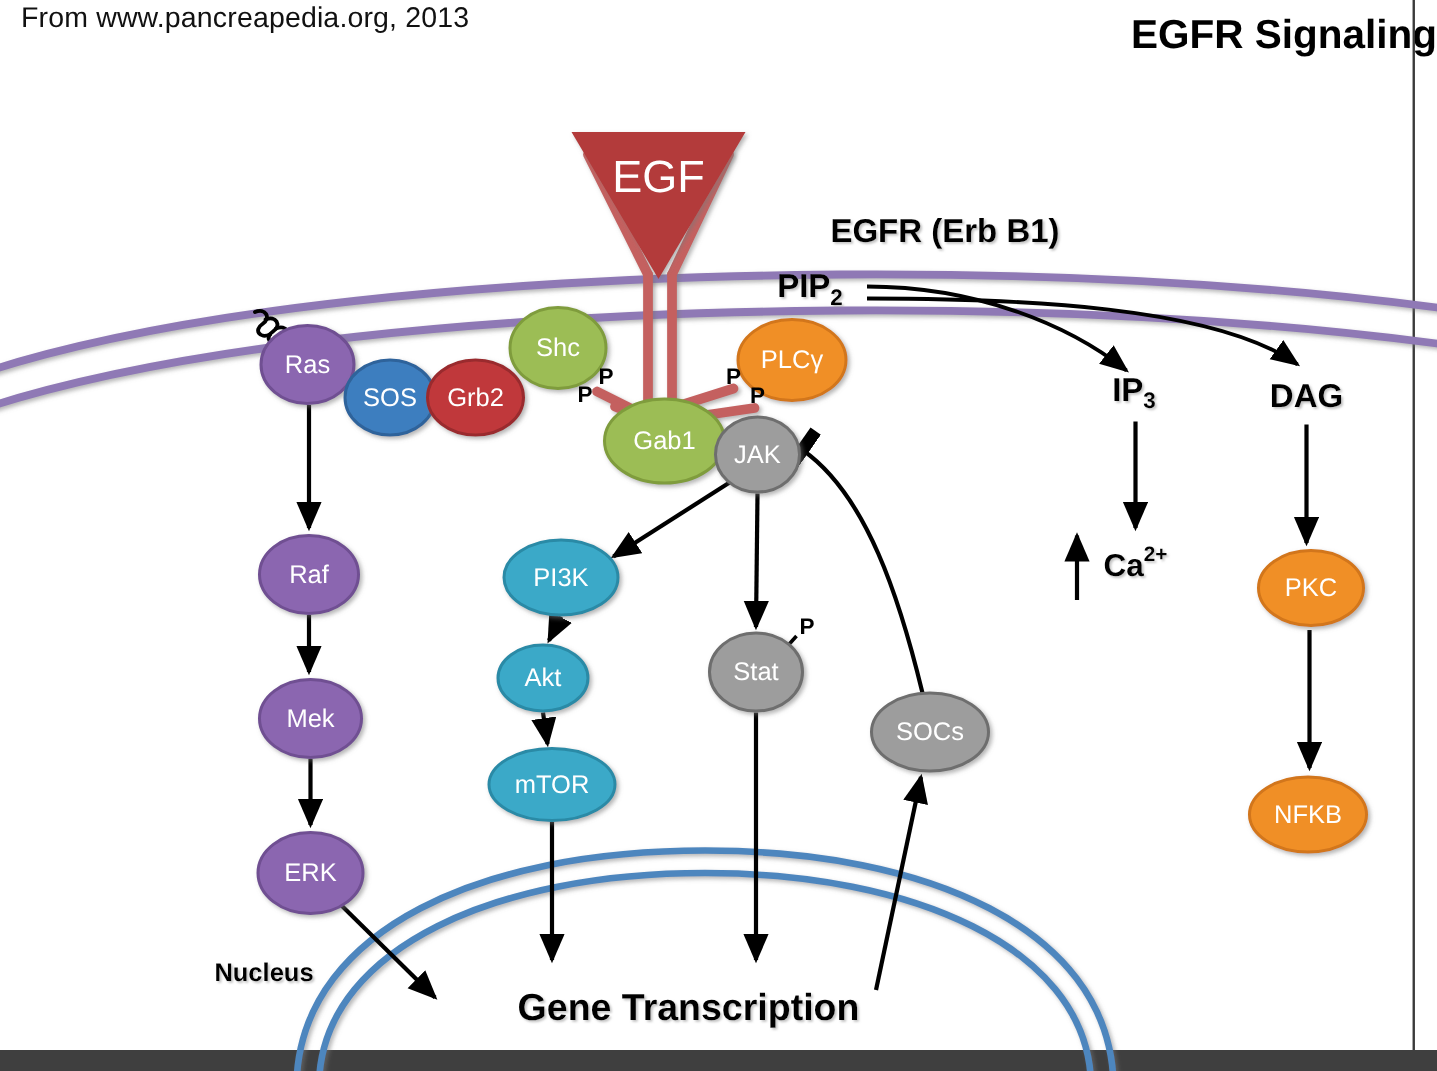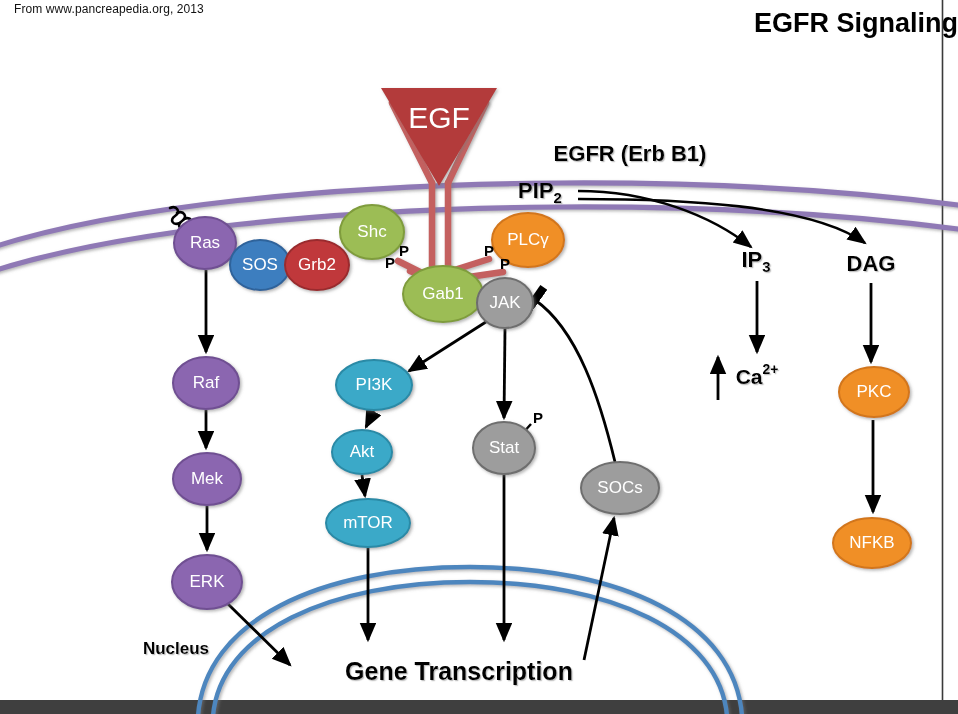--- a/index.html
+++ b/index.html
@@ -6,21 +6,21 @@
   html,body{margin:0;padding:0;background:#ffffff;}
   body{
     width:958px;height:714px;overflow:hidden;
     font-family:"Liberation Sans","DejaVu Sans",sans-serif;
     position:relative;
   }
   #stage{position:absolute;left:0;top:0;width:958px;height:714px;}
   svg#diagram{position:absolute;left:0;top:0;width:958px;height:714px;}
   .src-note{
     position:absolute;left:14px;top:2px;
-    font-size:12px;color:#111;letter-spacing:0.1px;
+    font-size:19px;color:#111;letter-spacing:0.1px;
   }
   .page-title{
     position:absolute;left:0;top:8px;width:958px;text-align:right;
     font-size:27px;font-weight:bold;color:#000;
   }
   
   text{font-family:"Liberation Sans","DejaVu Sans",sans-serif;}
   .nodelabel{fill:#ffffff;font-size:17px;text-anchor:middle;dominant-baseline:middle;}
   .freelabel{fill:#000000;font-weight:bold;text-anchor:middle;dominant-baseline:middle;}
   .plabel{fill:#000000;font-weight:bold;font-size:15px;text-anchor:middle;dominant-baseline:middle;}

